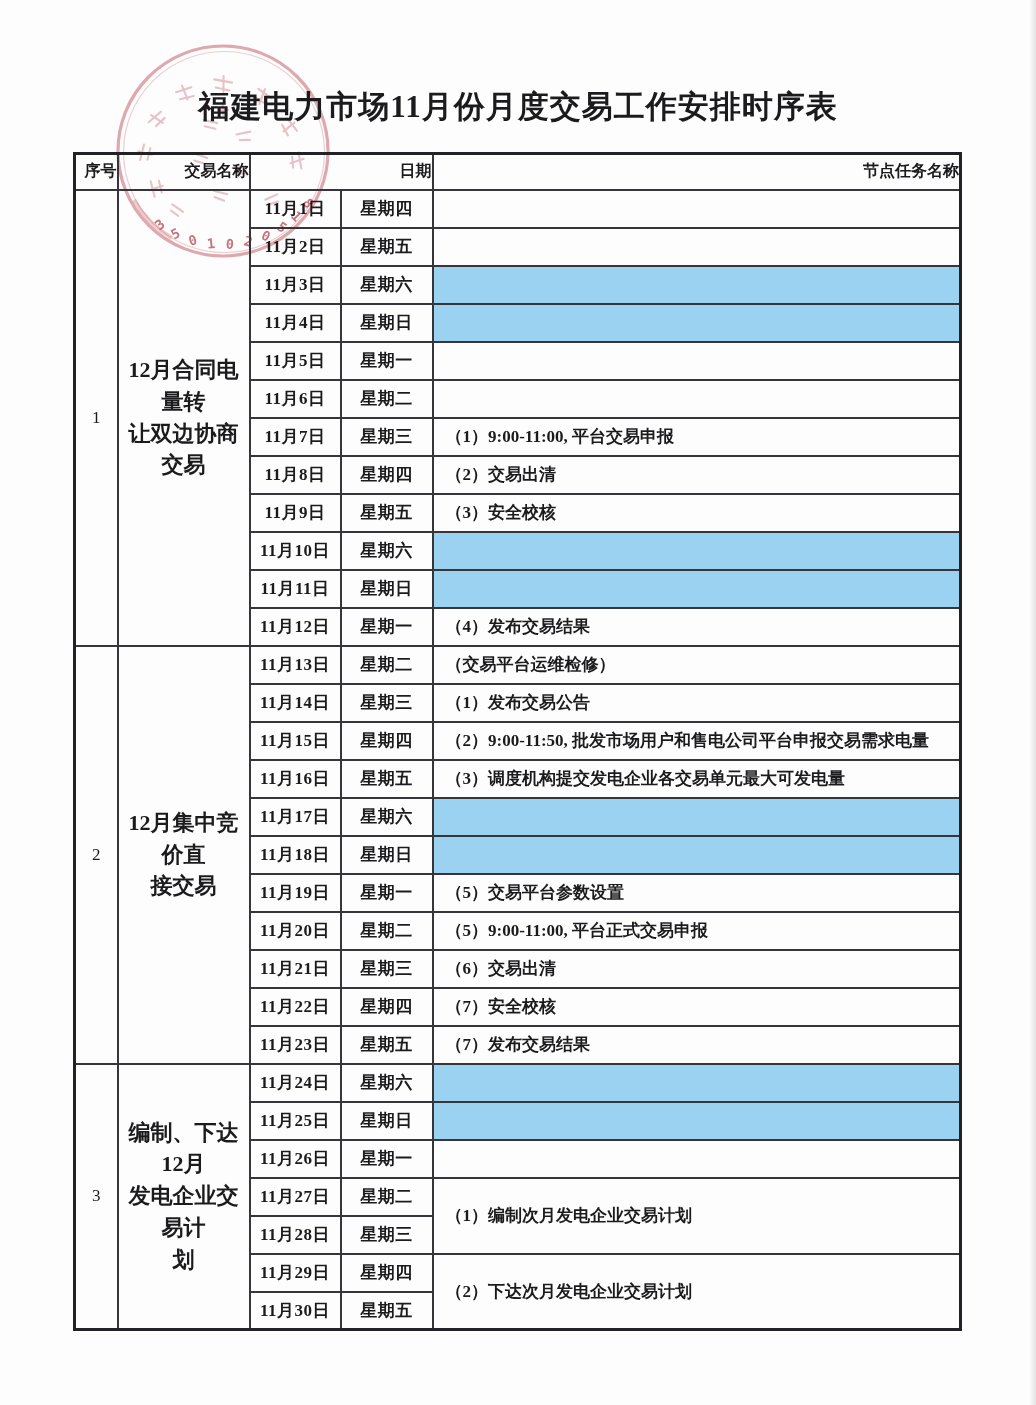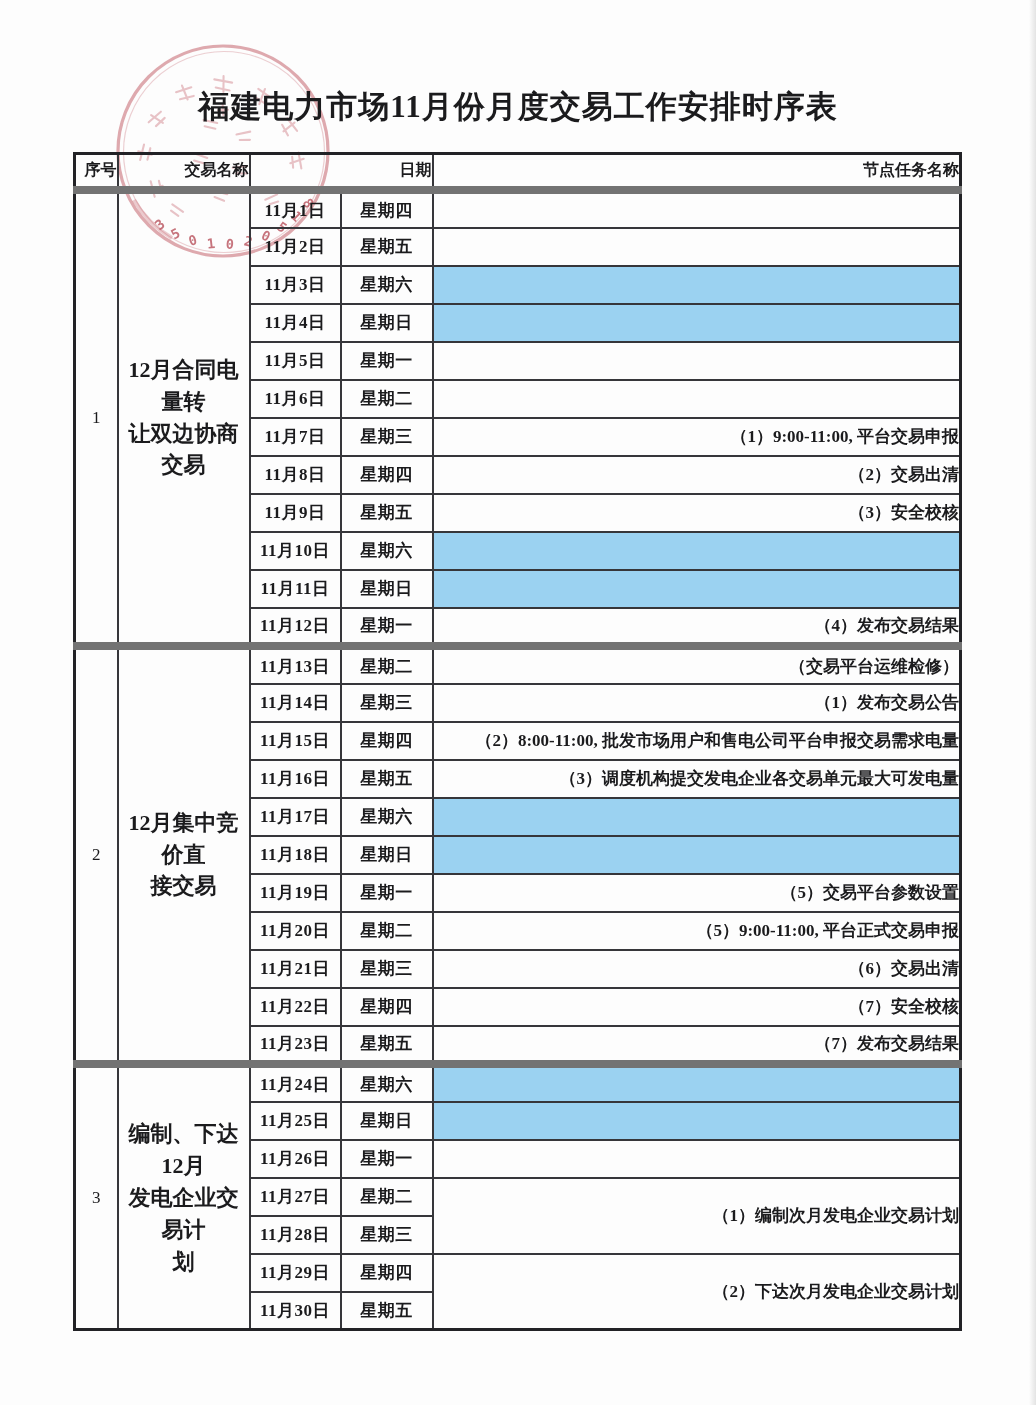--- a/index.html
+++ b/index.html
@@ -28,24 +28,24 @@
   .schedule th{font-size:16px;font-weight:700;text-align:right;}
   td.cell-no{font-size:17px;text-align:center;font-weight:400;}
   td.cell-name{
     font-size:22px;font-weight:700;text-align:center;
     line-height:1.45;white-space:pre-line;padding:0 3px;
   }
   td.cell-date,td.cell-day{
     font-size:17px;font-weight:600;text-align:center;letter-spacing:0.5px;
   }
   td.cell-task{
-    font-size:17px;font-weight:600;text-align:right;
+    font-size:17px;font-weight:600;text-align:left;
     padding-left:12px;white-space:nowrap;
   }
-  tr.section-start td{border-top:8px solid #737373;}
+  tr.section-start td{border-top:1px solid #737373;}
   
   .seal{position:absolute;left:112px;top:40px;width:222px;height:222px;
     pointer-events:none;}
 </style>
 </head>
 <body>
 
 <div class="page">
 
   <svg class="seal" viewBox="0 0 222 222" aria-hidden="true">
@@ -185,21 +185,21 @@
           <td class="cell-task">（交易平台运维检修）</td>
         </tr>
         <tr>
           <td class="cell-date">11月14日</td>
           <td class="cell-day">星期三</td>
           <td class="cell-task">（1）发布交易公告</td>
         </tr>
         <tr>
           <td class="cell-date">11月15日</td>
           <td class="cell-day">星期四</td>
-          <td class="cell-task">（2）8:00-11:00, 批发市场用户和售电公司平台申报交易需求电量</td>
+          <td class="cell-task">（2）9:00-11:50, 批发市场用户和售电公司平台申报交易需求电量</td>
         </tr>
         <tr>
           <td class="cell-date">11月16日</td>
           <td class="cell-day">星期五</td>
           <td class="cell-task">（3）调度机构提交发电企业各交易单元最大可发电量</td>
         </tr>
         <tr>
           <td class="cell-date">11月17日</td>
           <td class="cell-day">星期六</td>
           <td class="cell-task" style="background: rgb(155, 210, 241);"></td>

